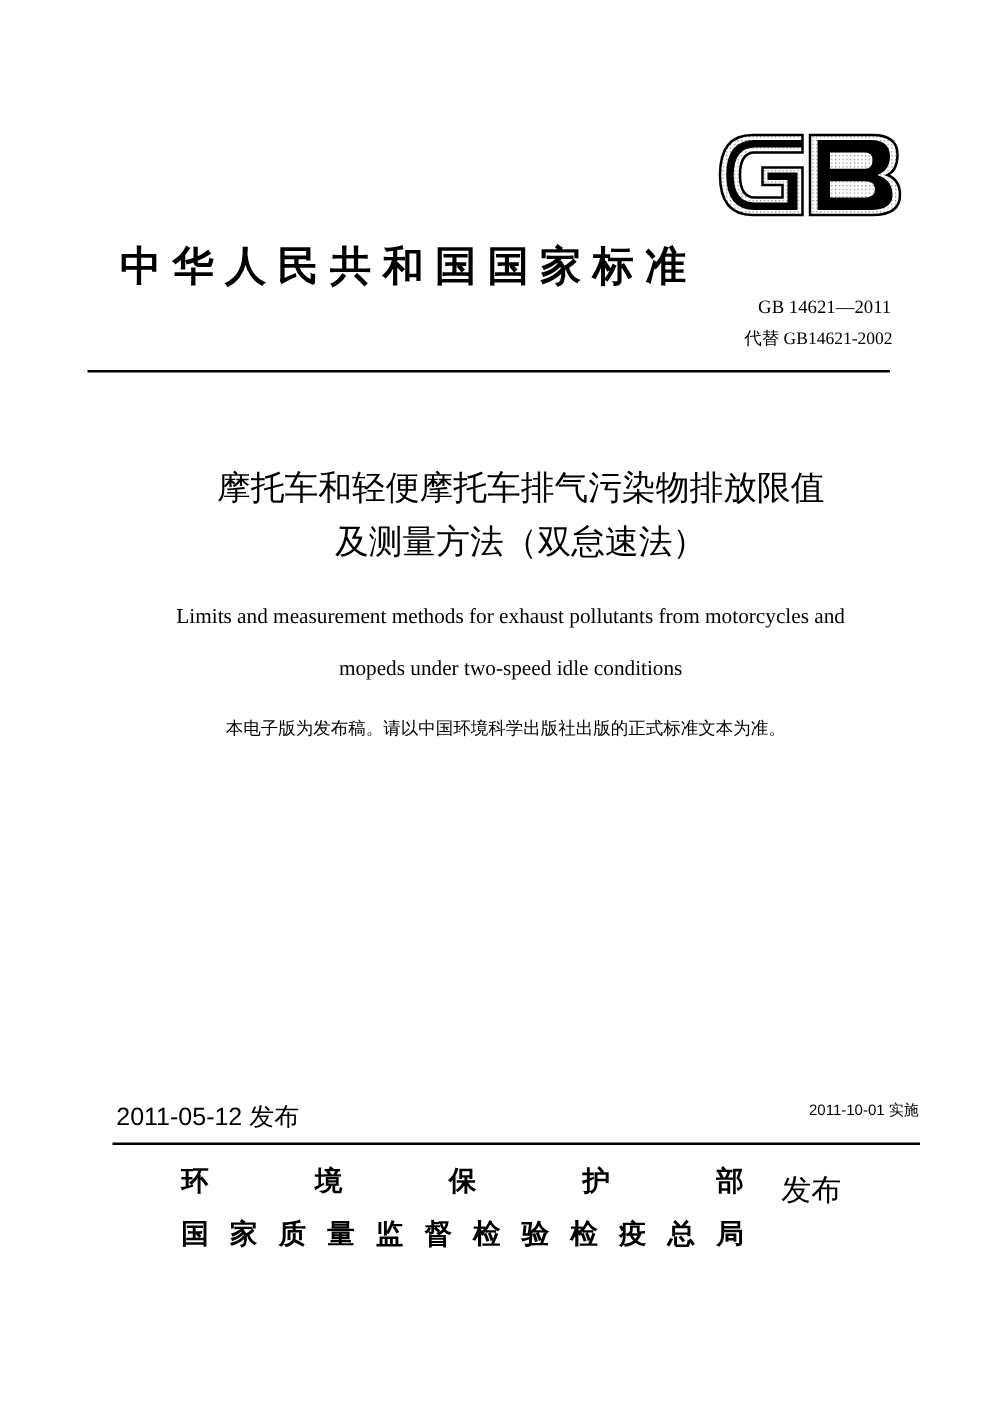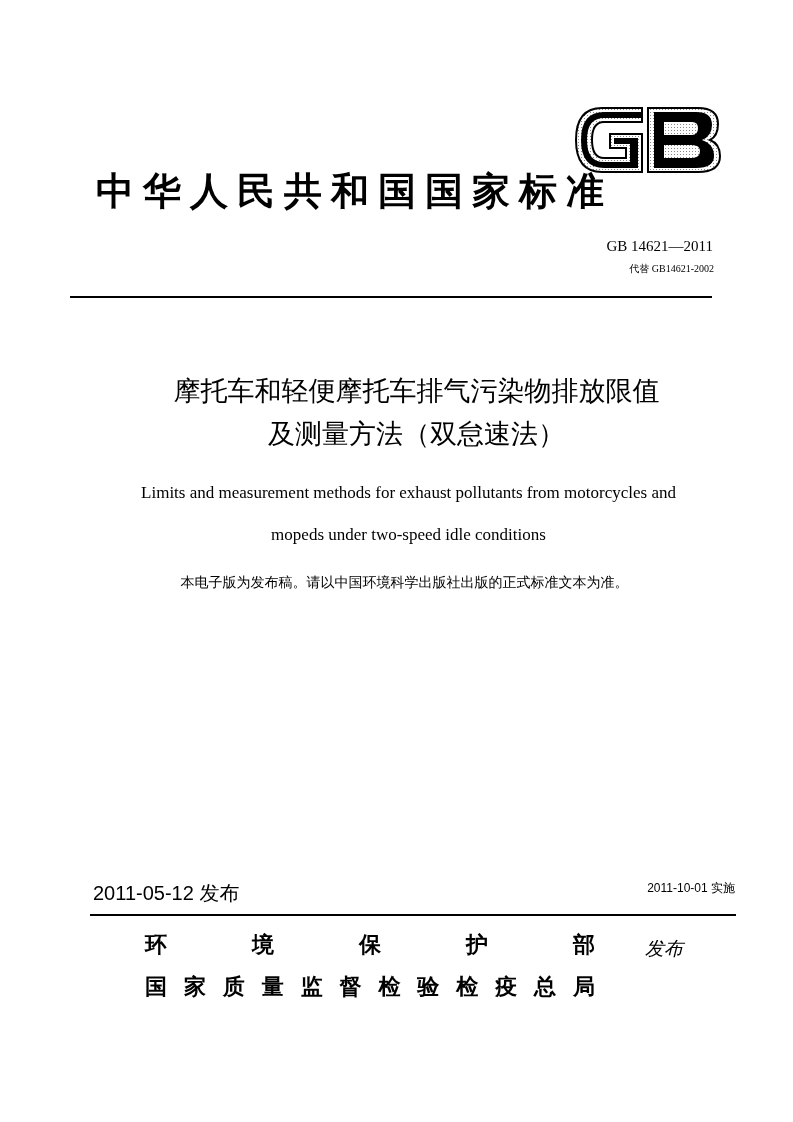--- a/index.html
+++ b/index.html
@@ -1,39 +1,39 @@
 <!DOCTYPE html>
 <html><head>
 <meta charset="utf-8">
 <style>
   html, body { margin: 0; padding: 0; background: #ffffff; }
   body { width: 793px; height: 1122px; position: relative; overflow: hidden;
          font-family: "Liberation Serif", "DejaVu Serif", serif; color: #000; }
   .abs { position: absolute; }
   #gb-logo { left: 572px; top: 100px; width: 152px; height: 80px; }
-  #national-title { left: 96px; top: 169px; width: 645px; font-family: Liberation Sans, sans-serif;
-    font-size: 38px; letter-spacing: 9px; white-space: nowrap; line-height: 44px; font-weight: bold; }
+  #national-title { left: 96px; top: 191px; width: 645px; font-family: Liberation Sans, sans-serif;
+    font-size: 33px; letter-spacing: 9px; white-space: nowrap; line-height: 44px; font-weight: bold; }
   #std-number { right: 80px; top: 238px; font-size: 15px; white-space: nowrap; }
-  #replaces { right: 79px; top: 262px; font-size: 10px; white-space: nowrap; }
+  #replaces { right: 79px; top: 262px; font-size: 14px; white-space: nowrap; }
   .rule { background: #000; height: 2px; }
   #top-rule { left: 70px; top: 296px; width: 642px; }
   #cn-title-1 { top: 372px; left: 20px; }
   #cn-title-2 { top: 415px; left: 20px; }
   .en { left: 0; width: 793px; text-align: center; font-size: 17px; white-space: nowrap; }
   #en-title-1 { top: 483px; left: 12px; }
   #en-title-2 { top: 525px; left: 12px; }
   #notice { left: 0; width: 793px; text-align: center; top: 574px; font-size: 14px;
     font-family: "DejaVu Sans", sans-serif; left: 8px; }
   #issue-date { left: 93px; top: 880px; font-size: 20px; font-family: "Liberation Sans", sans-serif; white-space: nowrap; }
   #impl-date { right: 58px; top: 880px; font-size: 12px; font-family: "Liberation Sans", sans-serif; white-space: nowrap; }
   #bottom-rule { left: 90px; top: 914px; width: 646px; }
   .org { font-family: "DejaVu Sans", sans-serif; font-weight: bold; font-size: 22px; white-space: nowrap; }
   #org-1 { left: 145px; top: 930px; width: 450px; display: flex; justify-content: space-between; }
   #org-2 { left: 145px; top: 972px; width: 450px; display: flex; justify-content: space-between; }
-  #publish-label { left: 645px; top: 936px; font-size: 19px; font-family: "DejaVu Sans", sans-serif; font-style: italic; }
+  #publish-label { left: 625px; top: 936px; font-size: 24px; font-family: "DejaVu Sans", sans-serif; }
 </style>
 </head>
 <body>
 
 <svg id="gb-logo" class="abs" viewBox="0 0 152 80">
   <defs>
     <pattern id="dots" width="3" height="3" patternUnits="userSpaceOnUse">
       <rect width="3" height="3" fill="#fff"></rect>
       <rect width="1" height="1" fill="#888"></rect>
     </pattern>

